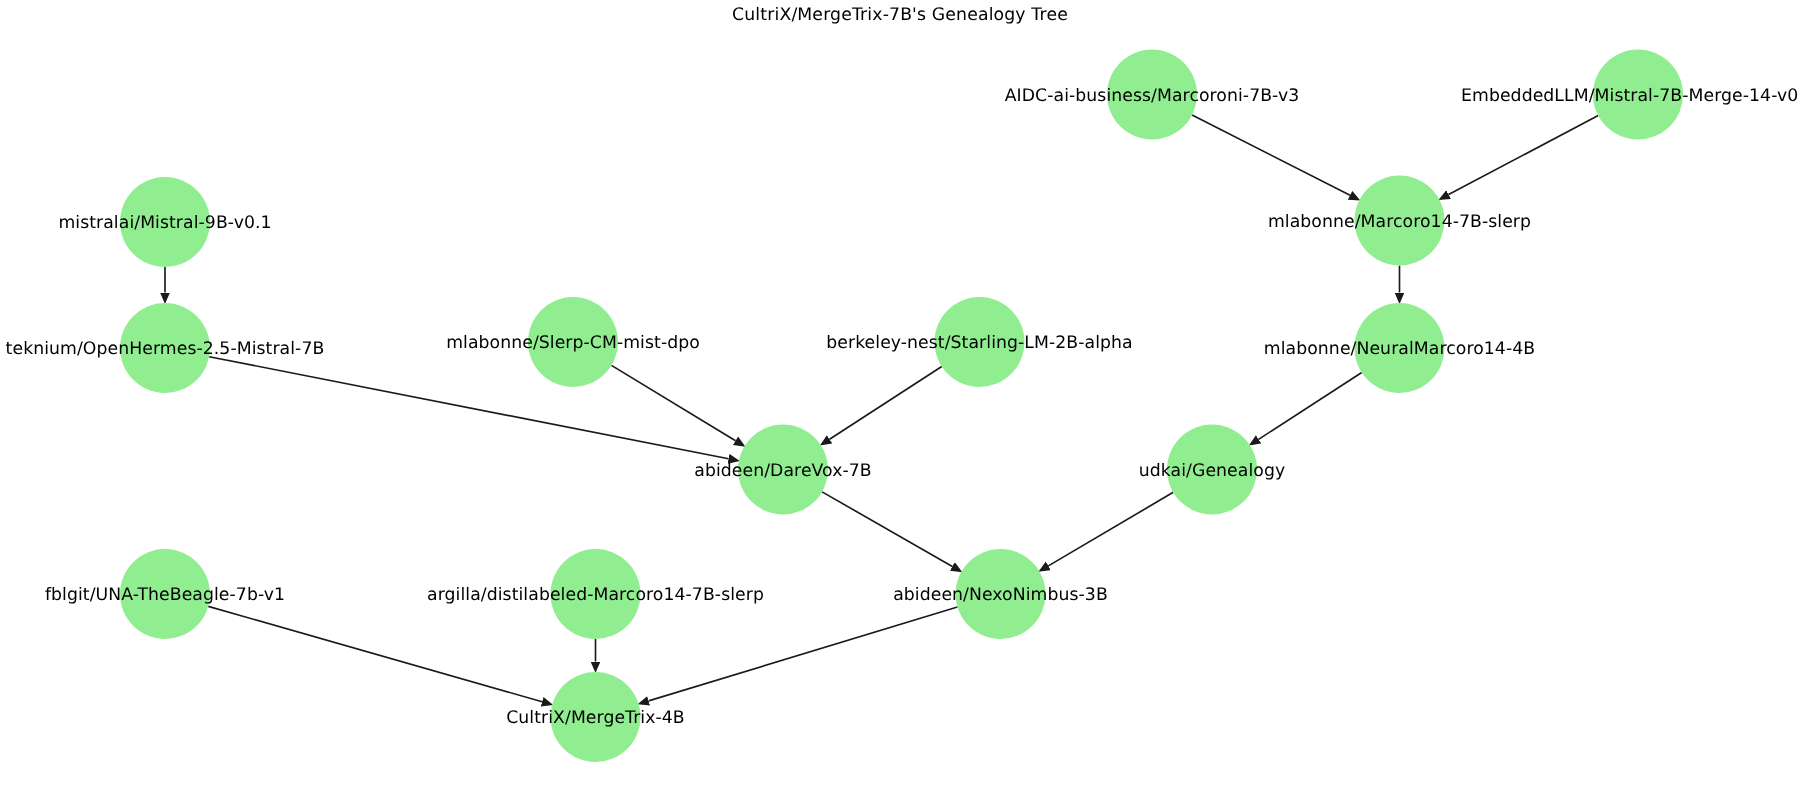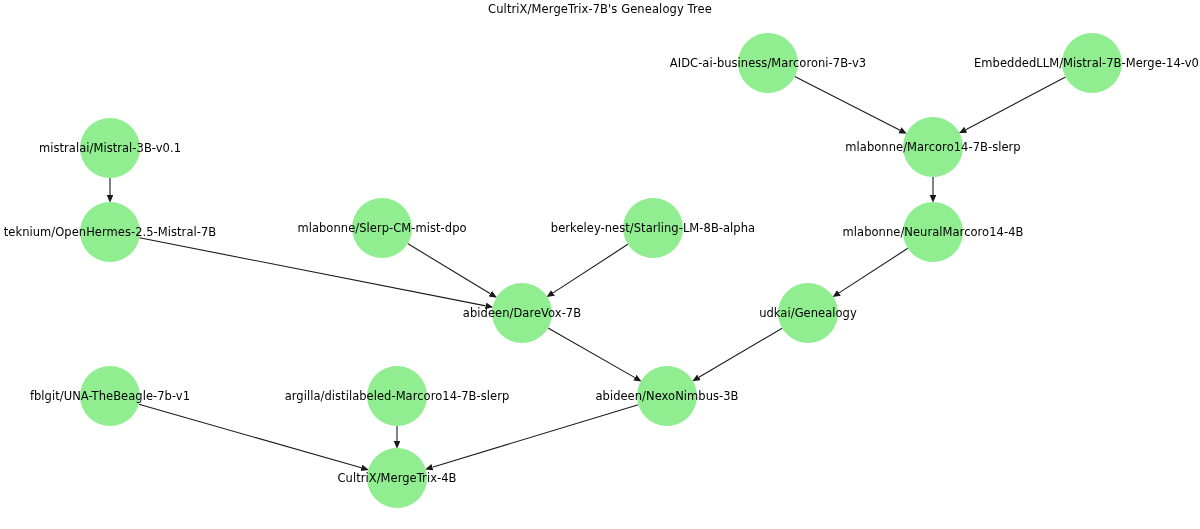--- a/index.html
+++ b/index.html
@@ -84,21 +84,21 @@
         <line x1="794.73" y1="76.61" x2="900.03" y2="130.21" stroke="#1a1a1a" stroke-width="1.1" marker-end="url(#arrowhead)"></line>
         <line x1="1065.47" y1="77.01" x2="965.72" y2="129.72" stroke="#1a1a1a" stroke-width="1.1" marker-end="url(#arrowhead)"></line>
         <line x1="933.00" y1="177.00" x2="933.00" y2="195.00" stroke="#1a1a1a" stroke-width="1.1" marker-end="url(#arrowhead)"></line>
         <line x1="907.82" y1="248.31" x2="839.05" y2="292.88" stroke="#1a1a1a" stroke-width="1.1" marker-end="url(#arrowhead)"></line>
       </g>
   </svg>
 
   <div id="nodes-layer">
       <div class="graph-node" style="left: 110px; top: 148px;">
         <div class="node-circle" style="width: 60px; height: 60px; background: rgb(144, 238, 144);"></div>
-        <div class="node-label">mistralai/Mistral-3B-v0.1</div>
+        <div class="node-label">mistralai/Mistral-9B-v0.1</div>
       </div>
       <div class="graph-node" style="left: 110px; top: 232px;">
         <div class="node-circle" style="width: 60px; height: 60px; background: rgb(144, 238, 144);"></div>
         <div class="node-label">teknium/OpenHermes-2.5-Mistral-7B</div>
       </div>
       <div class="graph-node" style="left: 110px; top: 396px;">
         <div class="node-circle" style="width: 60px; height: 60px; background: rgb(144, 238, 144);"></div>
         <div class="node-label">fblgit/UNA-TheBeagle-7b-v1</div>
       </div>
       <div class="graph-node" style="left: 382px; top: 228px;">
@@ -112,21 +112,21 @@
       <div class="graph-node" style="left: 397px; top: 478px;">
         <div class="node-circle" style="width: 60px; height: 60px; background: rgb(144, 238, 144);"></div>
         <div class="node-label">CultriX/MergeTrix-4B</div>
       </div>
       <div class="graph-node" style="left: 522px; top: 313px;">
         <div class="node-circle" style="width: 60px; height: 60px; background: rgb(144, 238, 144);"></div>
         <div class="node-label">abideen/DareVox-7B</div>
       </div>
       <div class="graph-node" style="left: 653px; top: 228px;">
         <div class="node-circle" style="width: 60px; height: 60px; background: rgb(144, 238, 144);"></div>
-        <div class="node-label">berkeley-nest/Starling-LM-8B-alpha</div>
+        <div class="node-label">berkeley-nest/Starling-LM-2B-alpha</div>
       </div>
       <div class="graph-node" style="left: 667px; top: 396px;">
         <div class="node-circle" style="width: 60px; height: 60px; background: rgb(144, 238, 144);"></div>
         <div class="node-label">abideen/NexoNimbus-3B</div>
       </div>
       <div class="graph-node" style="left: 768px; top: 63px;">
         <div class="node-circle" style="width: 60px; height: 60px; background: rgb(144, 238, 144);"></div>
         <div class="node-label">AIDC-ai-business/Marcoroni-7B-v3</div>
       </div>
       <div class="graph-node" style="left: 808px; top: 313px;">

